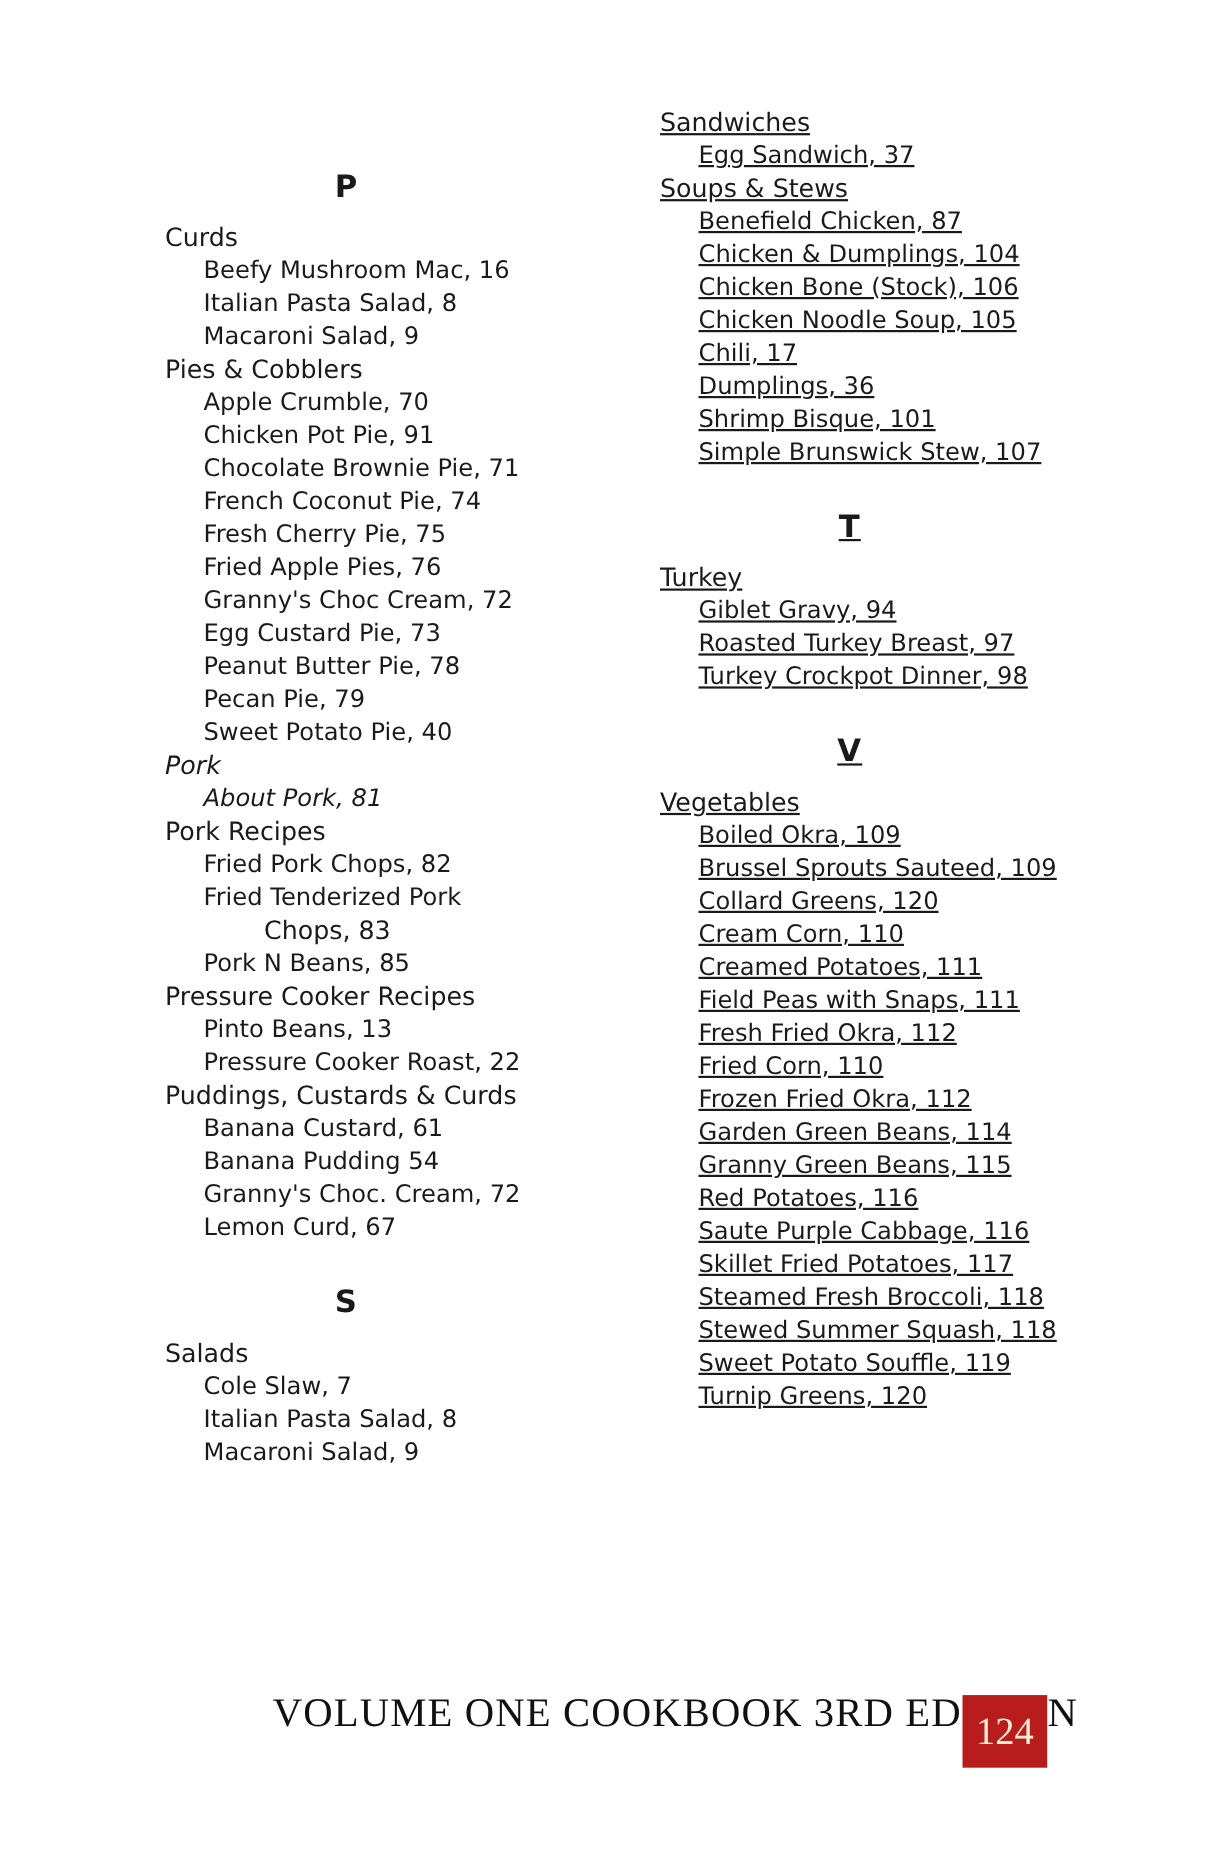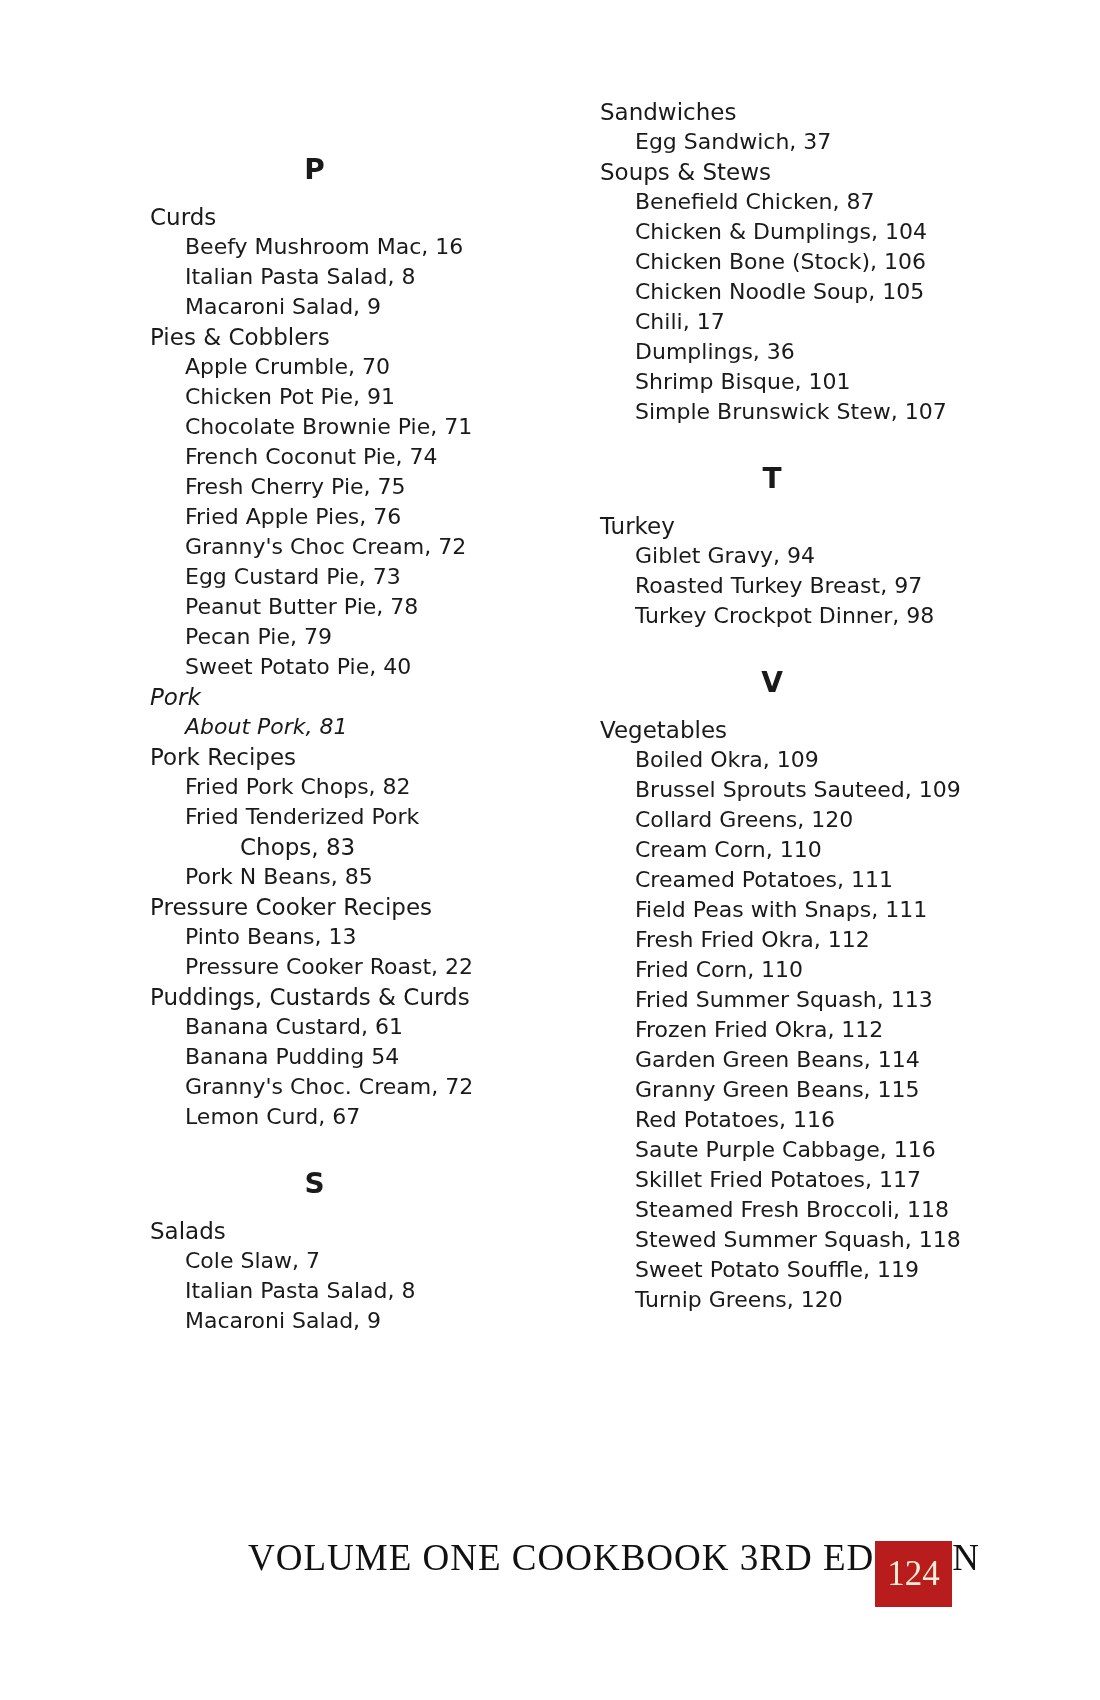--- a/index.html
+++ b/index.html
@@ -10,21 +10,21 @@
     background: #ffffff;
     font-family: "DejaVu Sans", sans-serif;
     color: #1a1a1a;
     overflow: hidden;
   }
   .col {
     position: absolute;
     display: flow-root;
   }
   #col-left  { left: 150px; top: 152px; width: 330px; }
-  #col-right { left: 600px; top: 97px;  width: 345px; }
+  #col-right { left: 600px; top: 97px;  width: 345px; text-decoration: underline; }
 
   .letter {
     text-align: center;
     font-weight: bold;
     font-size: 28px;
     line-height: 36px;
     margin: 34px 0 14px 0;
     letter-spacing: 1px;
   }
   .letter:first-child { margin-top: 0; }
@@ -135,21 +135,20 @@
       <div class="letter">V</div>
       <div class="heading">Vegetables</div>
       <div class="entry">Boiled Okra, 109</div>
       <div class="entry">Brussel Sprouts Sauteed, 109</div>
       <div class="entry">Collard Greens, 120</div>
       <div class="entry">Cream Corn, 110</div>
       <div class="entry">Creamed Potatoes, 111</div>
       <div class="entry">Field Peas with Snaps, 111</div>
       <div class="entry">Fresh Fried Okra, 112</div>
       <div class="entry">Fried Corn, 110</div>
-      <div class="entry">Fried Summer Squash, 113</div>
       <div class="entry">Frozen Fried Okra, 112</div>
       <div class="entry">Garden Green Beans, 114</div>
       <div class="entry">Granny Green Beans, 115</div>
       <div class="entry">Red Potatoes, 116</div>
       <div class="entry">Saute Purple Cabbage, 116</div>
       <div class="entry">Skillet Fried Potatoes, 117</div>
       <div class="entry">Steamed Fresh Broccoli, 118</div>
       <div class="entry">Stewed Summer Squash, 118</div>
       <div class="entry">Sweet Potato Souffle, 119</div>
       <div class="entry">Turnip Greens, 120</div>

